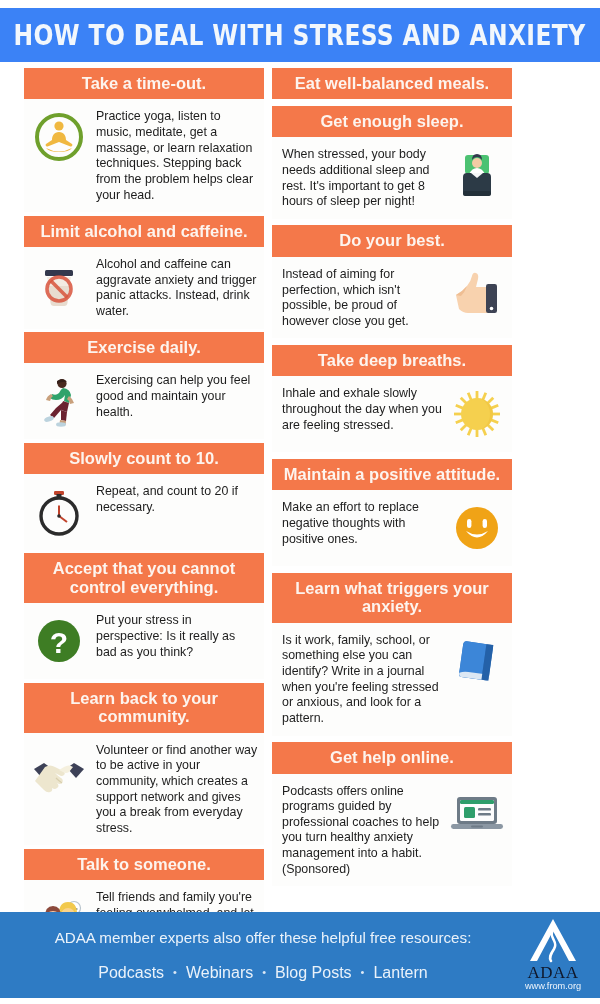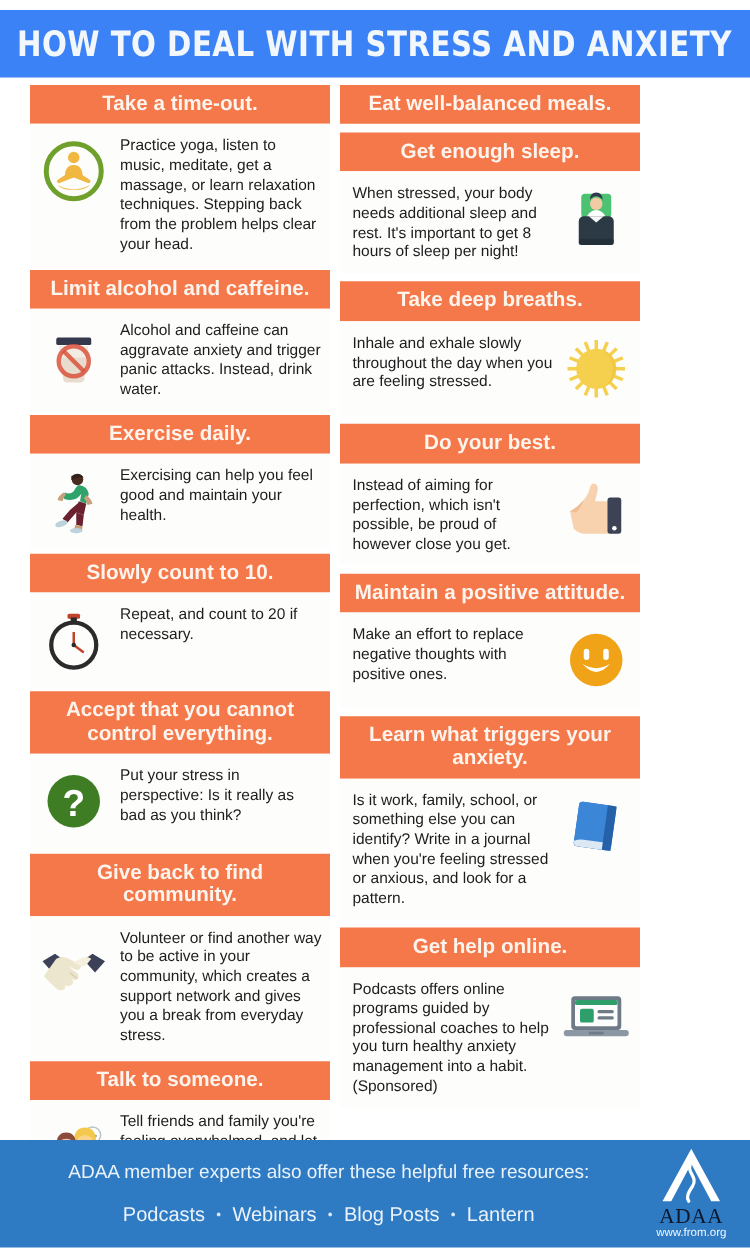--- a/index.html
+++ b/index.html
@@ -241,21 +241,21 @@
             <div class="card-icon">
               <svg width="52" height="52" viewBox="0 0 52 52">
       <circle cx="26" cy="26" r="21" fill="#3E7D24"></circle>
       <text x="26" y="37.5" text-anchor="middle" font-family="'Liberation Sans',sans-serif" font-size="30" font-weight="bold" fill="#FFFFFF">?</text>
     </svg>
             </div>
             <div class="card-text">Put your stress in perspective: Is it really as bad as you think?</div>
           </div>
         </div>
         <div class="card" style="margin-bottom: 3.33333px;">
-          <div class="card-title">Give back to find community.</div>
+          <div class="card-title">Learn back to your community.</div>
           <div class="card-body icon-left">
             <div class="card-icon">
               <svg width="54" height="52" viewBox="0 0 54 52">
       <path d="M2 24 l10 -6 l7 5 l-9 10z" fill="#3D4157"></path>
       <path d="M52 24 l-10 -6 l-7 5 l9 10z" fill="#3D4157"></path>
       <path d="M13 22 q5 -3 10 0 l8 4 q3 2 1 4 q-2 2 -5 0 l-4 -2 q3 3 6 5 q3 2 1 5 q-2 2 -5 0 q3 3 0 5 q-2 2 -5 0 q1 3 -2 4 q-3 1 -6 -2 l-9 -9z" fill="#EDE6CE"></path>
       <path d="M41 22 q-4 -3 -9 0 l-5 3 l4 2 q3 2 6 0z" fill="#F5F0DE"></path>
       <path d="M24 33 q3 3 6 5" stroke="#D8CFAE" stroke-width="1.2" fill="none"></path>
     </svg>
             </div>
@@ -298,20 +298,34 @@
       <rect x="14" y="6" width="24" height="19" rx="3" fill="#4CC272"></rect>
       <circle cx="26" cy="14" r="5" fill="#F2CBA5"></circle>
       <path d="M21 11 q0 -6 5 -6 q5 0 5 6 q-2 -3 -5 -3 q-3 0 -5 3z" fill="#33384D"></path>
       <path d="M18 25 q3 -6 8 -6 q5 0 8 6z" fill="#FFFFFF"></path>
       <rect x="12" y="24" width="28" height="23" rx="4" fill="#2C3A46"></rect>
       <path d="M20 24 l6 5 l6 -5z" fill="#F6F7F8"></path>
       <rect x="12" y="42" width="28" height="5" rx="2" fill="#233039"></rect>
     </svg>
             </div>
             <div class="card-text">When stressed, your body needs additional sleep and rest. It's important to get 8 hours of sleep per night!</div>
+          </div>
+        </div>
+        <div class="card" style="margin-bottom: 6.5px;">
+          <div class="card-title">Do your best.</div>
+          <div class="card-body icon-right">
+            <div class="card-icon">
+              <svg width="52" height="52" viewBox="0 0 52 52">
+      <path d="M5 26 q6 -3 11 -9 q4 -5 5 -10 q1 -4 4 -3 q3 1 2 6 l-2 8 h12 q4 0 4 4 v18 q0 4 -4 4 h-20 q-5 0 -9 -4z" fill="#F8D2AE"></path>
+      <path d="M5 26 q6 -3 11 -9 q-2 6 -6 10z" fill="#EFBE93"></path>
+      <rect x="35" y="15" width="11" height="29" rx="2.2" fill="#3D4354"></rect>
+      <circle cx="40.5" cy="39.5" r="1.8" fill="#FFFFFF"></circle>
+    </svg>
+            </div>
+            <div class="card-text">Instead of aiming for perfection, which isn't possible, be proud of however close you get.</div>
           </div>
         </div>
         <div class="card" style="margin-bottom: 6.5px;">
           <div class="card-title">Take deep breaths.</div>
           <div class="card-body icon-right">
             <div class="card-icon">
               <svg width="52" height="52" viewBox="0 0 52 52">
       <g fill="#F5D04E">
         <circle cx="26" cy="26" r="16"></circle>
         <g>
@@ -333,34 +347,20 @@
           <rect x="40" y="24.6" width="9" height="2.8" transform="rotate(67.5 26 26)"></rect>
         </g>
       </g>
       <path d="M26 10 a16 16 0 0 1 0 32 a13 16 0 0 0 0 -32z" fill="#EFC13C" opacity="0.55"></path>
     </svg>
             </div>
             <div class="card-text">Inhale and exhale slowly throughout the day when you are feeling stressed.</div>
           </div>
         </div>
         <div class="card" style="margin-bottom: 6.5px;">
-          <div class="card-title">Do your best.</div>
-          <div class="card-body icon-right">
-            <div class="card-icon">
-              <svg width="52" height="52" viewBox="0 0 52 52">
-      <path d="M5 26 q6 -3 11 -9 q4 -5 5 -10 q1 -4 4 -3 q3 1 2 6 l-2 8 h12 q4 0 4 4 v18 q0 4 -4 4 h-20 q-5 0 -9 -4z" fill="#F8D2AE"></path>
-      <path d="M5 26 q6 -3 11 -9 q-2 6 -6 10z" fill="#EFBE93"></path>
-      <rect x="35" y="15" width="11" height="29" rx="2.2" fill="#3D4354"></rect>
-      <circle cx="40.5" cy="39.5" r="1.8" fill="#FFFFFF"></circle>
-    </svg>
-            </div>
-            <div class="card-text">Instead of aiming for perfection, which isn't possible, be proud of however close you get.</div>
-          </div>
-        </div>
-        <div class="card" style="margin-bottom: 6.5px;">
           <div class="card-title">Maintain a positive attitude.</div>
           <div class="card-body icon-right">
             <div class="card-icon">
               <svg width="52" height="52" viewBox="0 0 52 52">
       <circle cx="26" cy="26" r="21" fill="#F0A316"></circle>
       <rect x="16" y="17" width="4.4" height="9" rx="2.2" fill="#FFFFFF"></rect>
       <rect x="31.6" y="17" width="4.4" height="9" rx="2.2" fill="#FFFFFF"></rect>
       <path d="M15 29 q11 13 22 0 q-11 7 -22 0z" fill="#FFFFFF"></path>
     </svg>
             </div>

